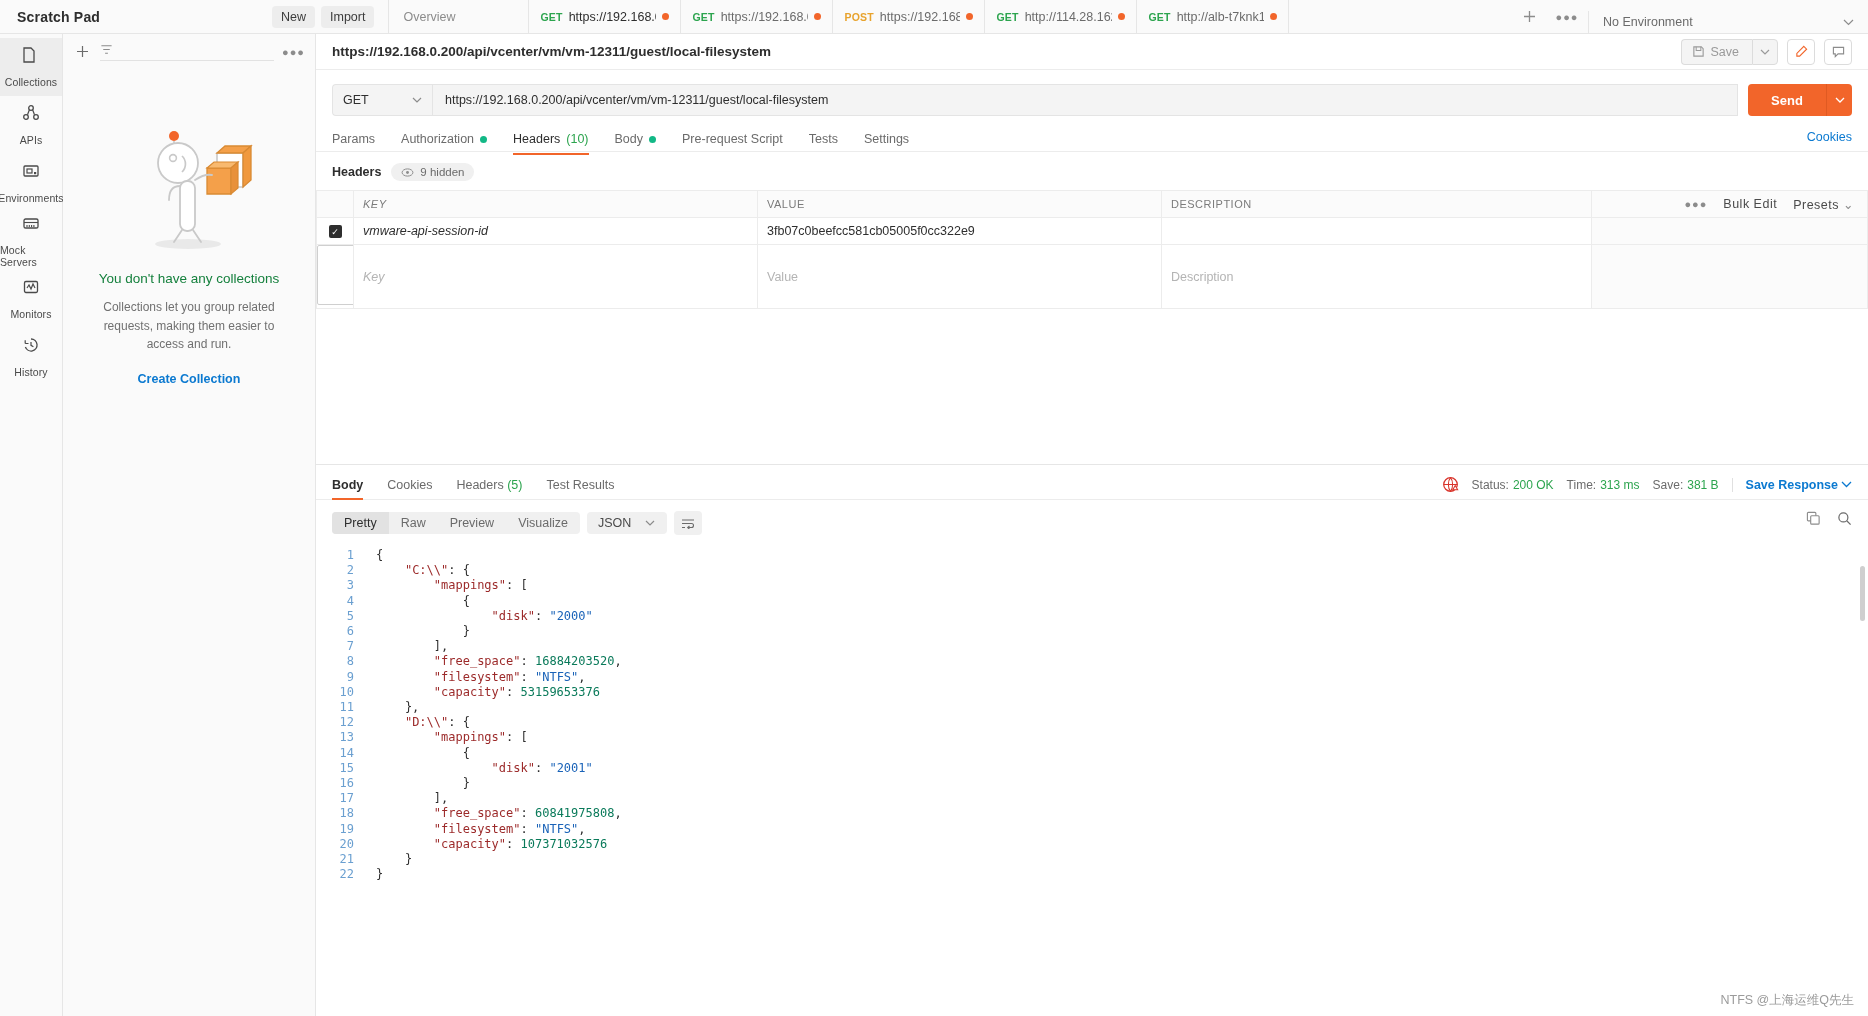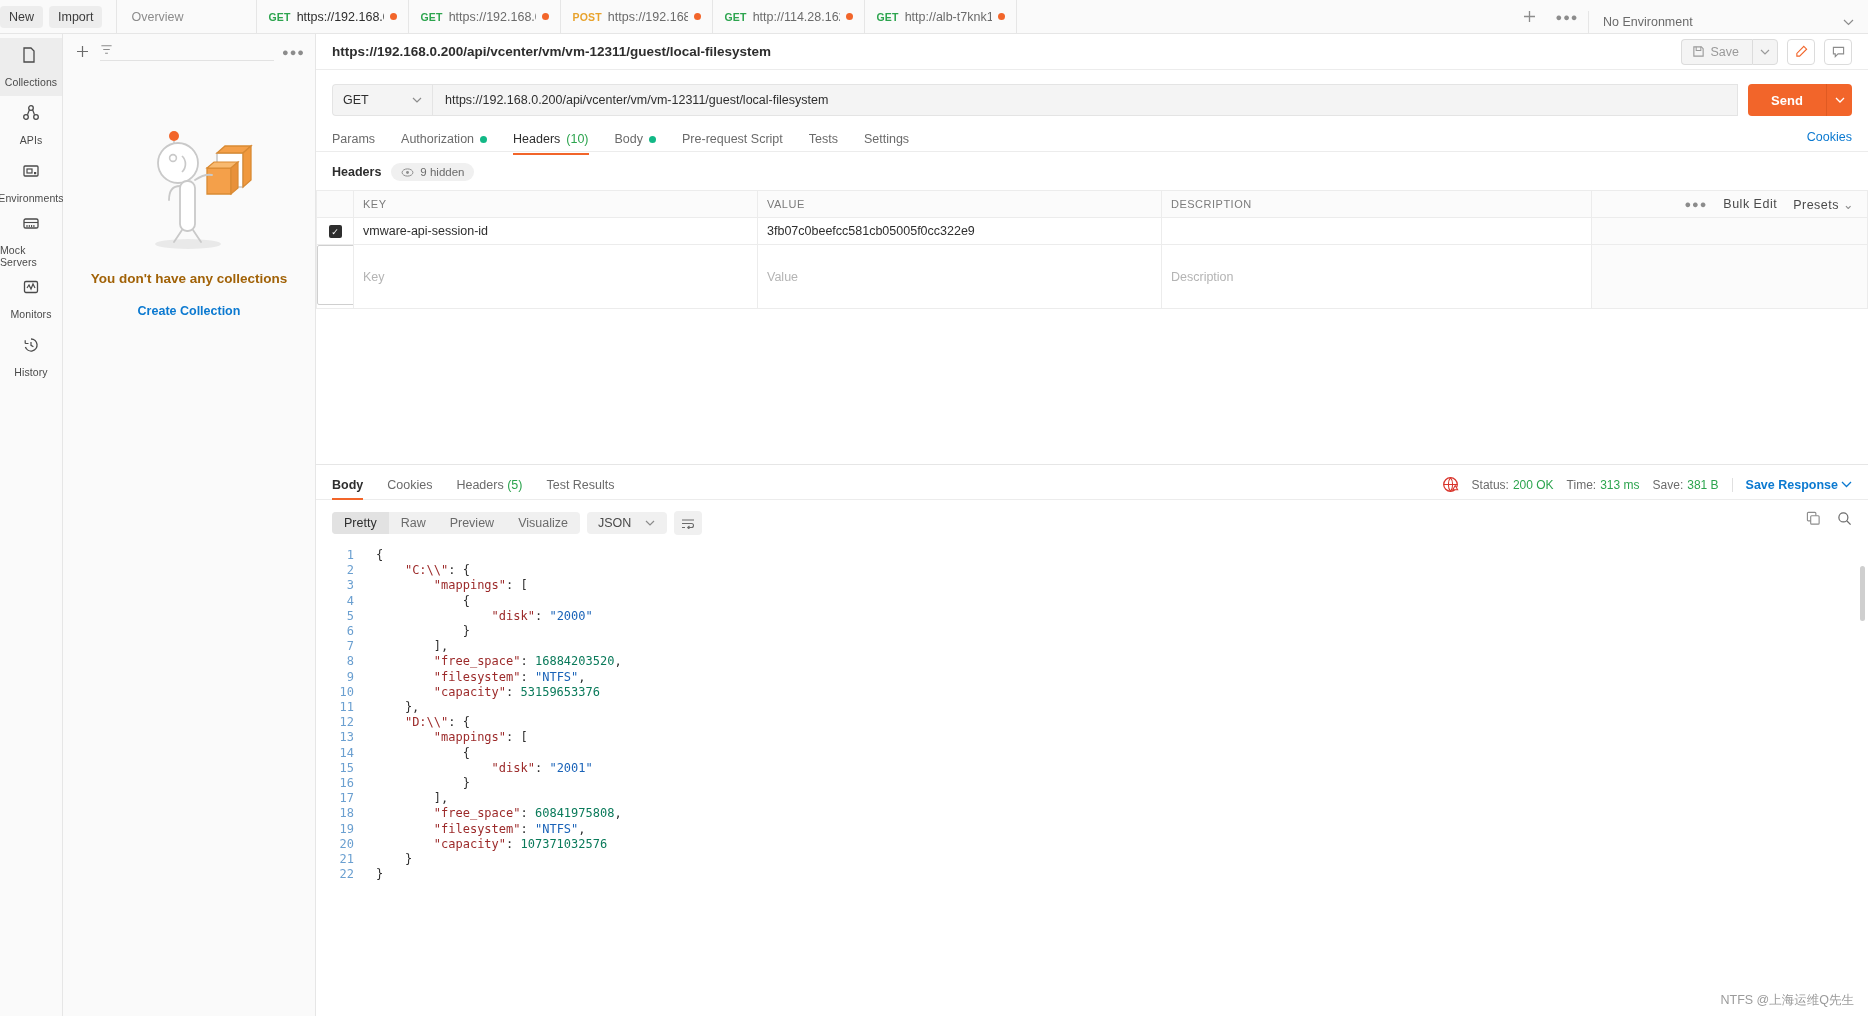--- a/index.html
+++ b/index.html
@@ -90,21 +90,21 @@
   }
   .sb-plus{ color:#6b6b6b; font-size:17px; cursor:pointer; line-height:1; padding:0 3px; }
   .sb-filter{ flex:1; display:flex; align-items:center; gap:6px; color:#8c8c8c;
     border-bottom:1px solid #e2e2e2; padding-bottom:4px; cursor:text;}
   .sb-dots{ color:#8c8c8c; font-size:11px; letter-spacing:1px; cursor:pointer; }
 
   .empty{
     padding:58px 26px 0 26px; text-align:center;
   }
   .empty h3{
-    margin:16px 0 0 0; font-size:13.5px; color:#a16207; font-weight:bold;
+    margin:16px 0 0 0; font-size:13.5px; color:#15803d; font-weight:normal;
   }
   .empty p{
     margin:12px 0 0 0; font-size:12px; color:#707070; line-height:1.55;
   }
   .empty a{
     display:inline-block; margin-top:18px; color:#0b79d0;
     font-size:12.5px; font-weight:bold; text-decoration:none; cursor:pointer;
   }
 
   
@@ -194,21 +194,21 @@
     width:100%; border-collapse:collapse; table-layout:fixed;
     font-size:12.5px;
   }
   table.kv th, table.kv td{
     border:1px solid #ececec; text-align:left; font-weight:normal;
     height:27px; padding:0 9px; vertical-align:middle; overflow:hidden;
     white-space:nowrap;
   }
   table.kv thead th{ background:#fbfbfb; color:#7b7b7b; font-size:11px; letter-spacing:.5px; }
   .col-chk{ width:37px; text-align:center !important; padding:0 !important; }
-  .col-key{ width:404px; }
+  .col-key{ width:404px;font-style:italic; }
   .col-val{ width:404px; }
   .col-desc{ width:auto; }
   .col-act{ width:276px; background:#fbfbfb !important; }
   .chk{
     width:13px; height:13px; background:#2e2e2e; border-radius:2px;
     display:inline-flex; align-items:center; justify-content:center;
     color:#fff; font-size:9px; cursor:pointer;
   }
   .chk.empty{ background:#fff; border:1px solid #cfcfcf; }
   .placeholder{ color:#b4b4b4; }
@@ -287,20 +287,21 @@
   }
 
   .watermark{
     position:absolute; right:14px; bottom:7px; font-size:12.5px; color:#9b9b9b;
   }
 </style>
 </head>
 <body>
 
 <div class="topbar">
+  <div class="scratchpad">Scratch Pad</div>
   <div class="topbtns">
     <button class="topbtn">New</button>
     <button class="topbtn">Import</button>
   </div>
   <div class="topbar-sep"></div>
   <div class="overview-tab">
     <span>Overview</span>
   </div>
   <div class="tabstrip" id="tabstrip">
       <div class="rtab first">
@@ -426,20 +427,21 @@
         <path d="M119 42h14M119 47h14M119 52h10" stroke="#cfcfcf" stroke-width="1.2"></path>
       </g>
       <g>
         <path d="M103 46l24 0 0 26 -24 0z" fill="#f4a04a" stroke="#d98a33" stroke-width="1.3"></path>
         <path d="M103 46l7 -6 24 0 -7 6z" fill="#f8b96f" stroke="#d98a33" stroke-width="1.2"></path>
         <path d="M127 46l7 -6 0 26 -7 6z" fill="#e8913a" stroke="#d98a33" stroke-width="1.2"></path>
       </g>
       <path d="M91 58c6 -4 12 -6 17 -5" stroke="#c9c9c9" stroke-width="1.8" fill="none" stroke-linecap="round"></path>
     </svg>
     <h3>You don't have any collections</h3>
+    <p>Collections let you group related requests, making them easier to access and run.</p>
     <a>Create Collection</a>
   </div>
 </div>
 
 <div class="main">
 
   <div class="reqhead">
     <div class="reqname">https://192.168.0.200/api/vcenter/vm/vm-12311/guest/local-filesystem</div>
     <div class="save-group">
       <div class="save-btn">

